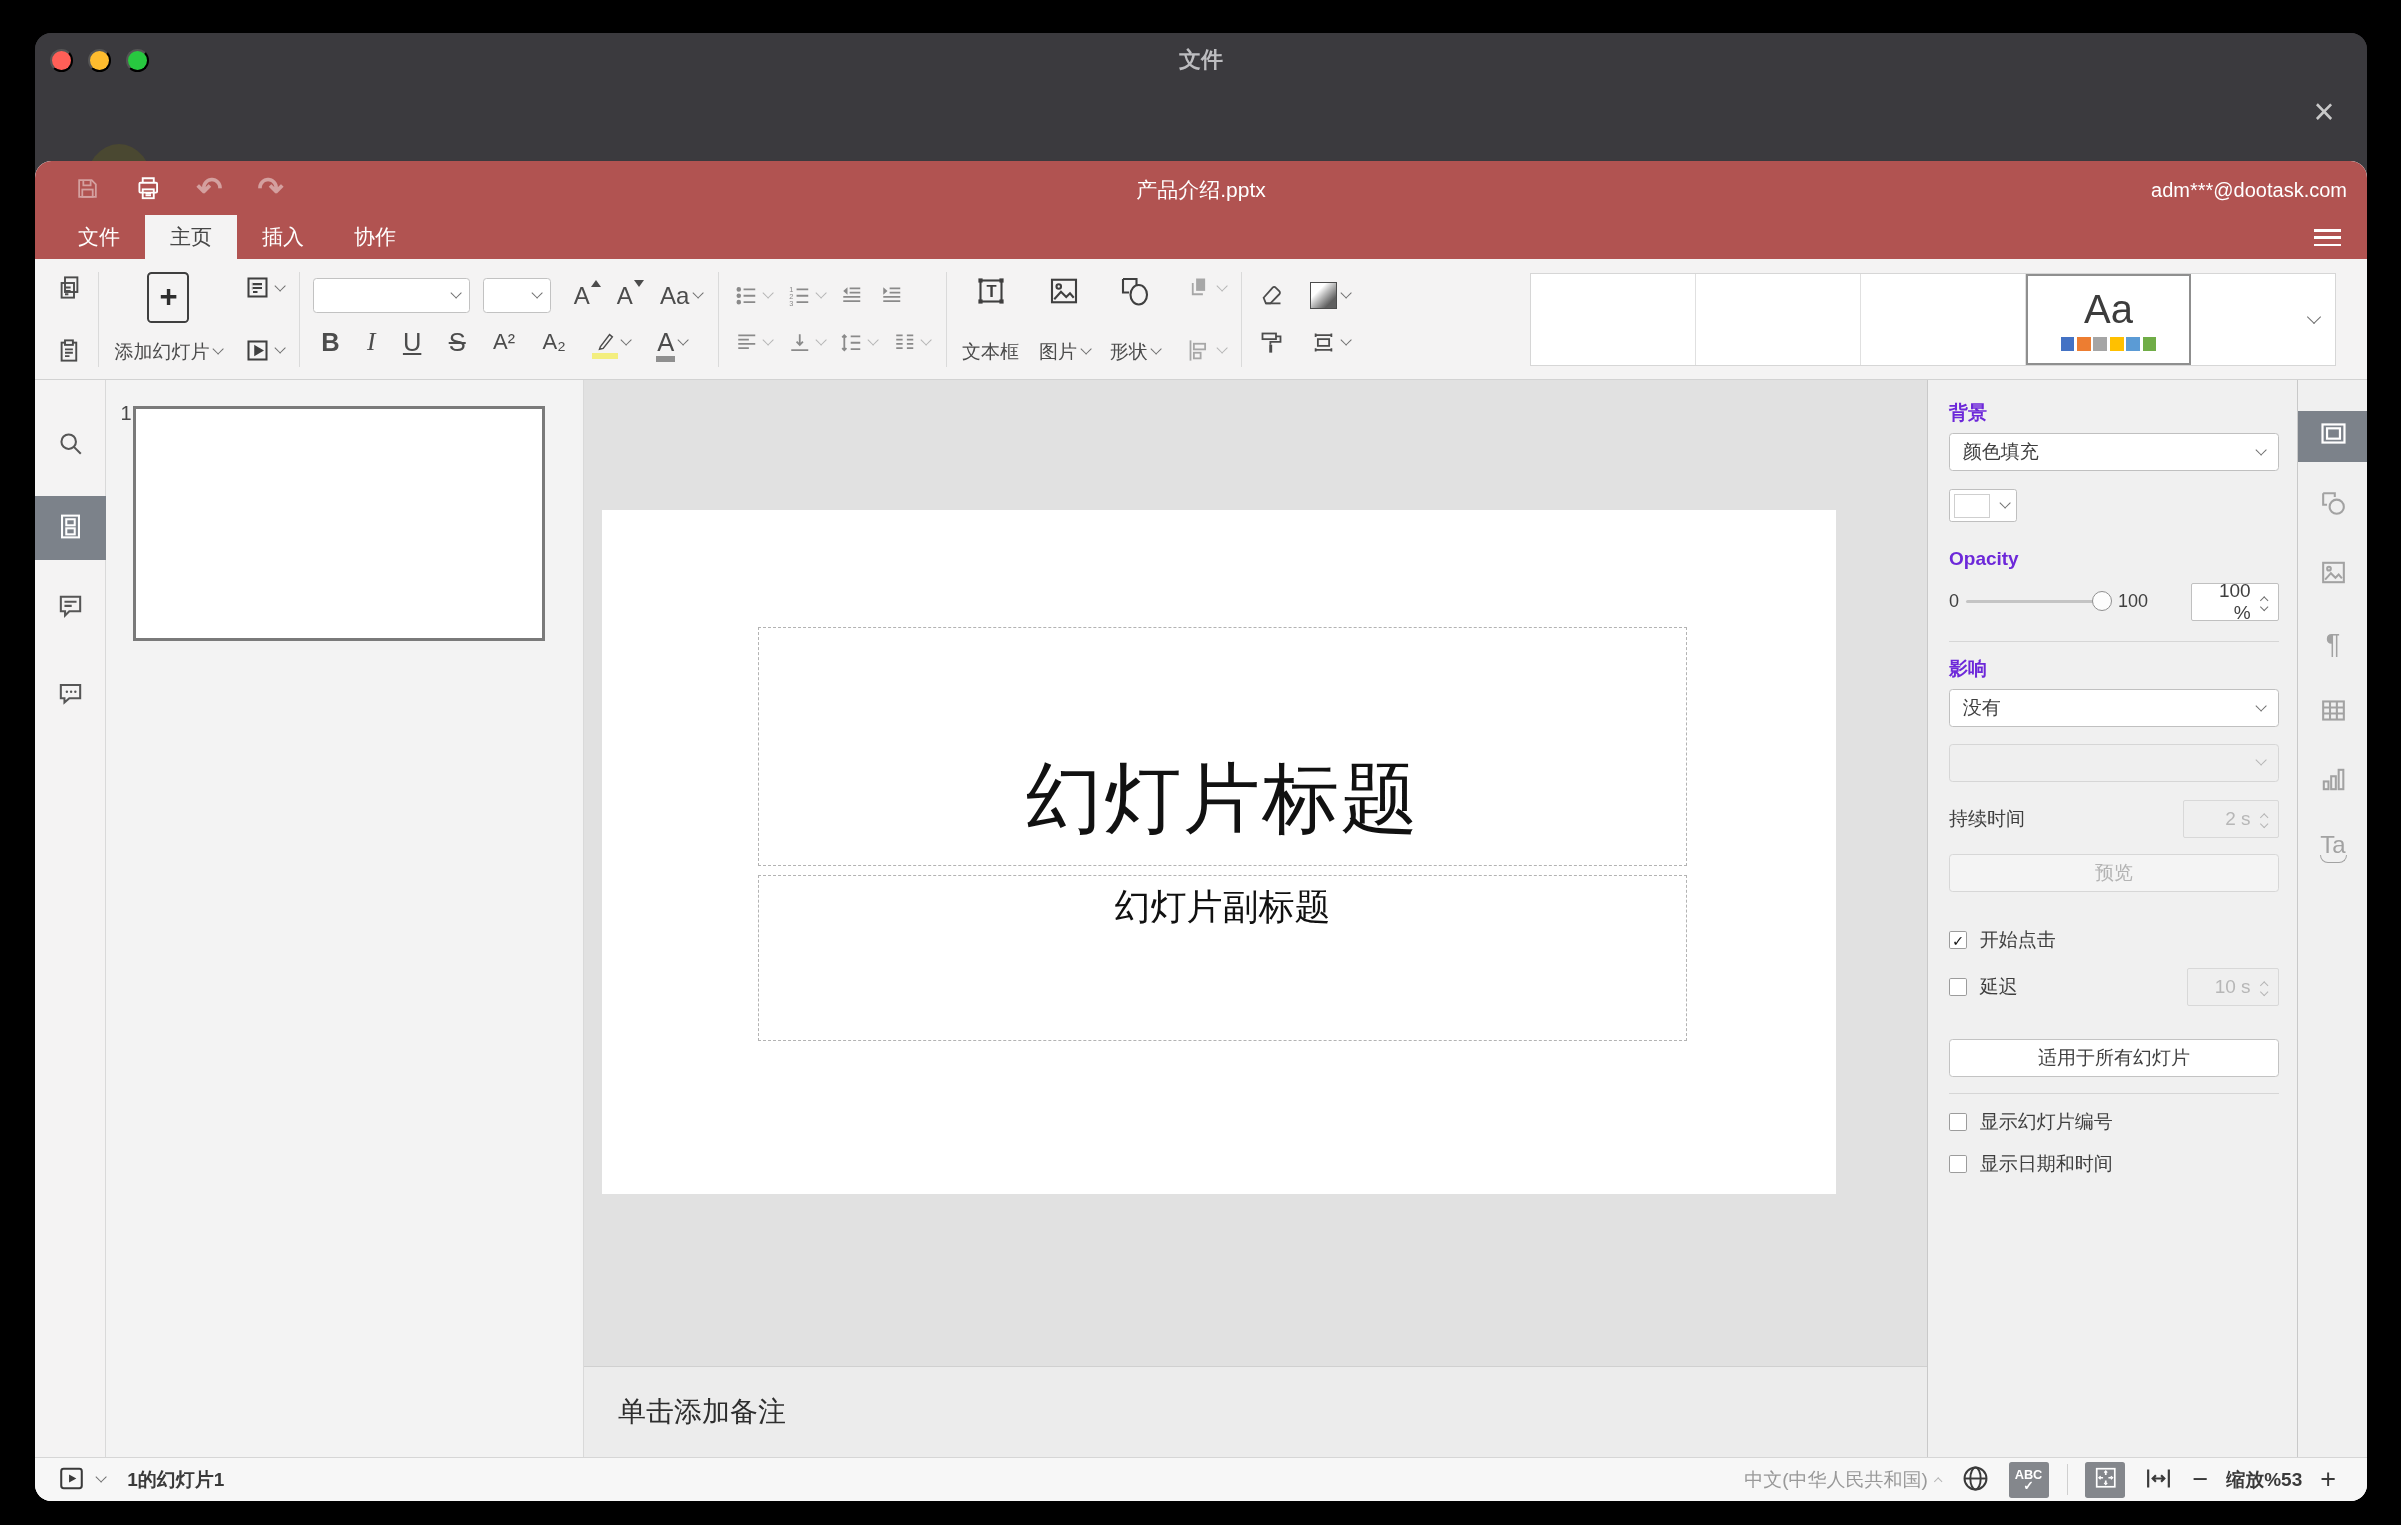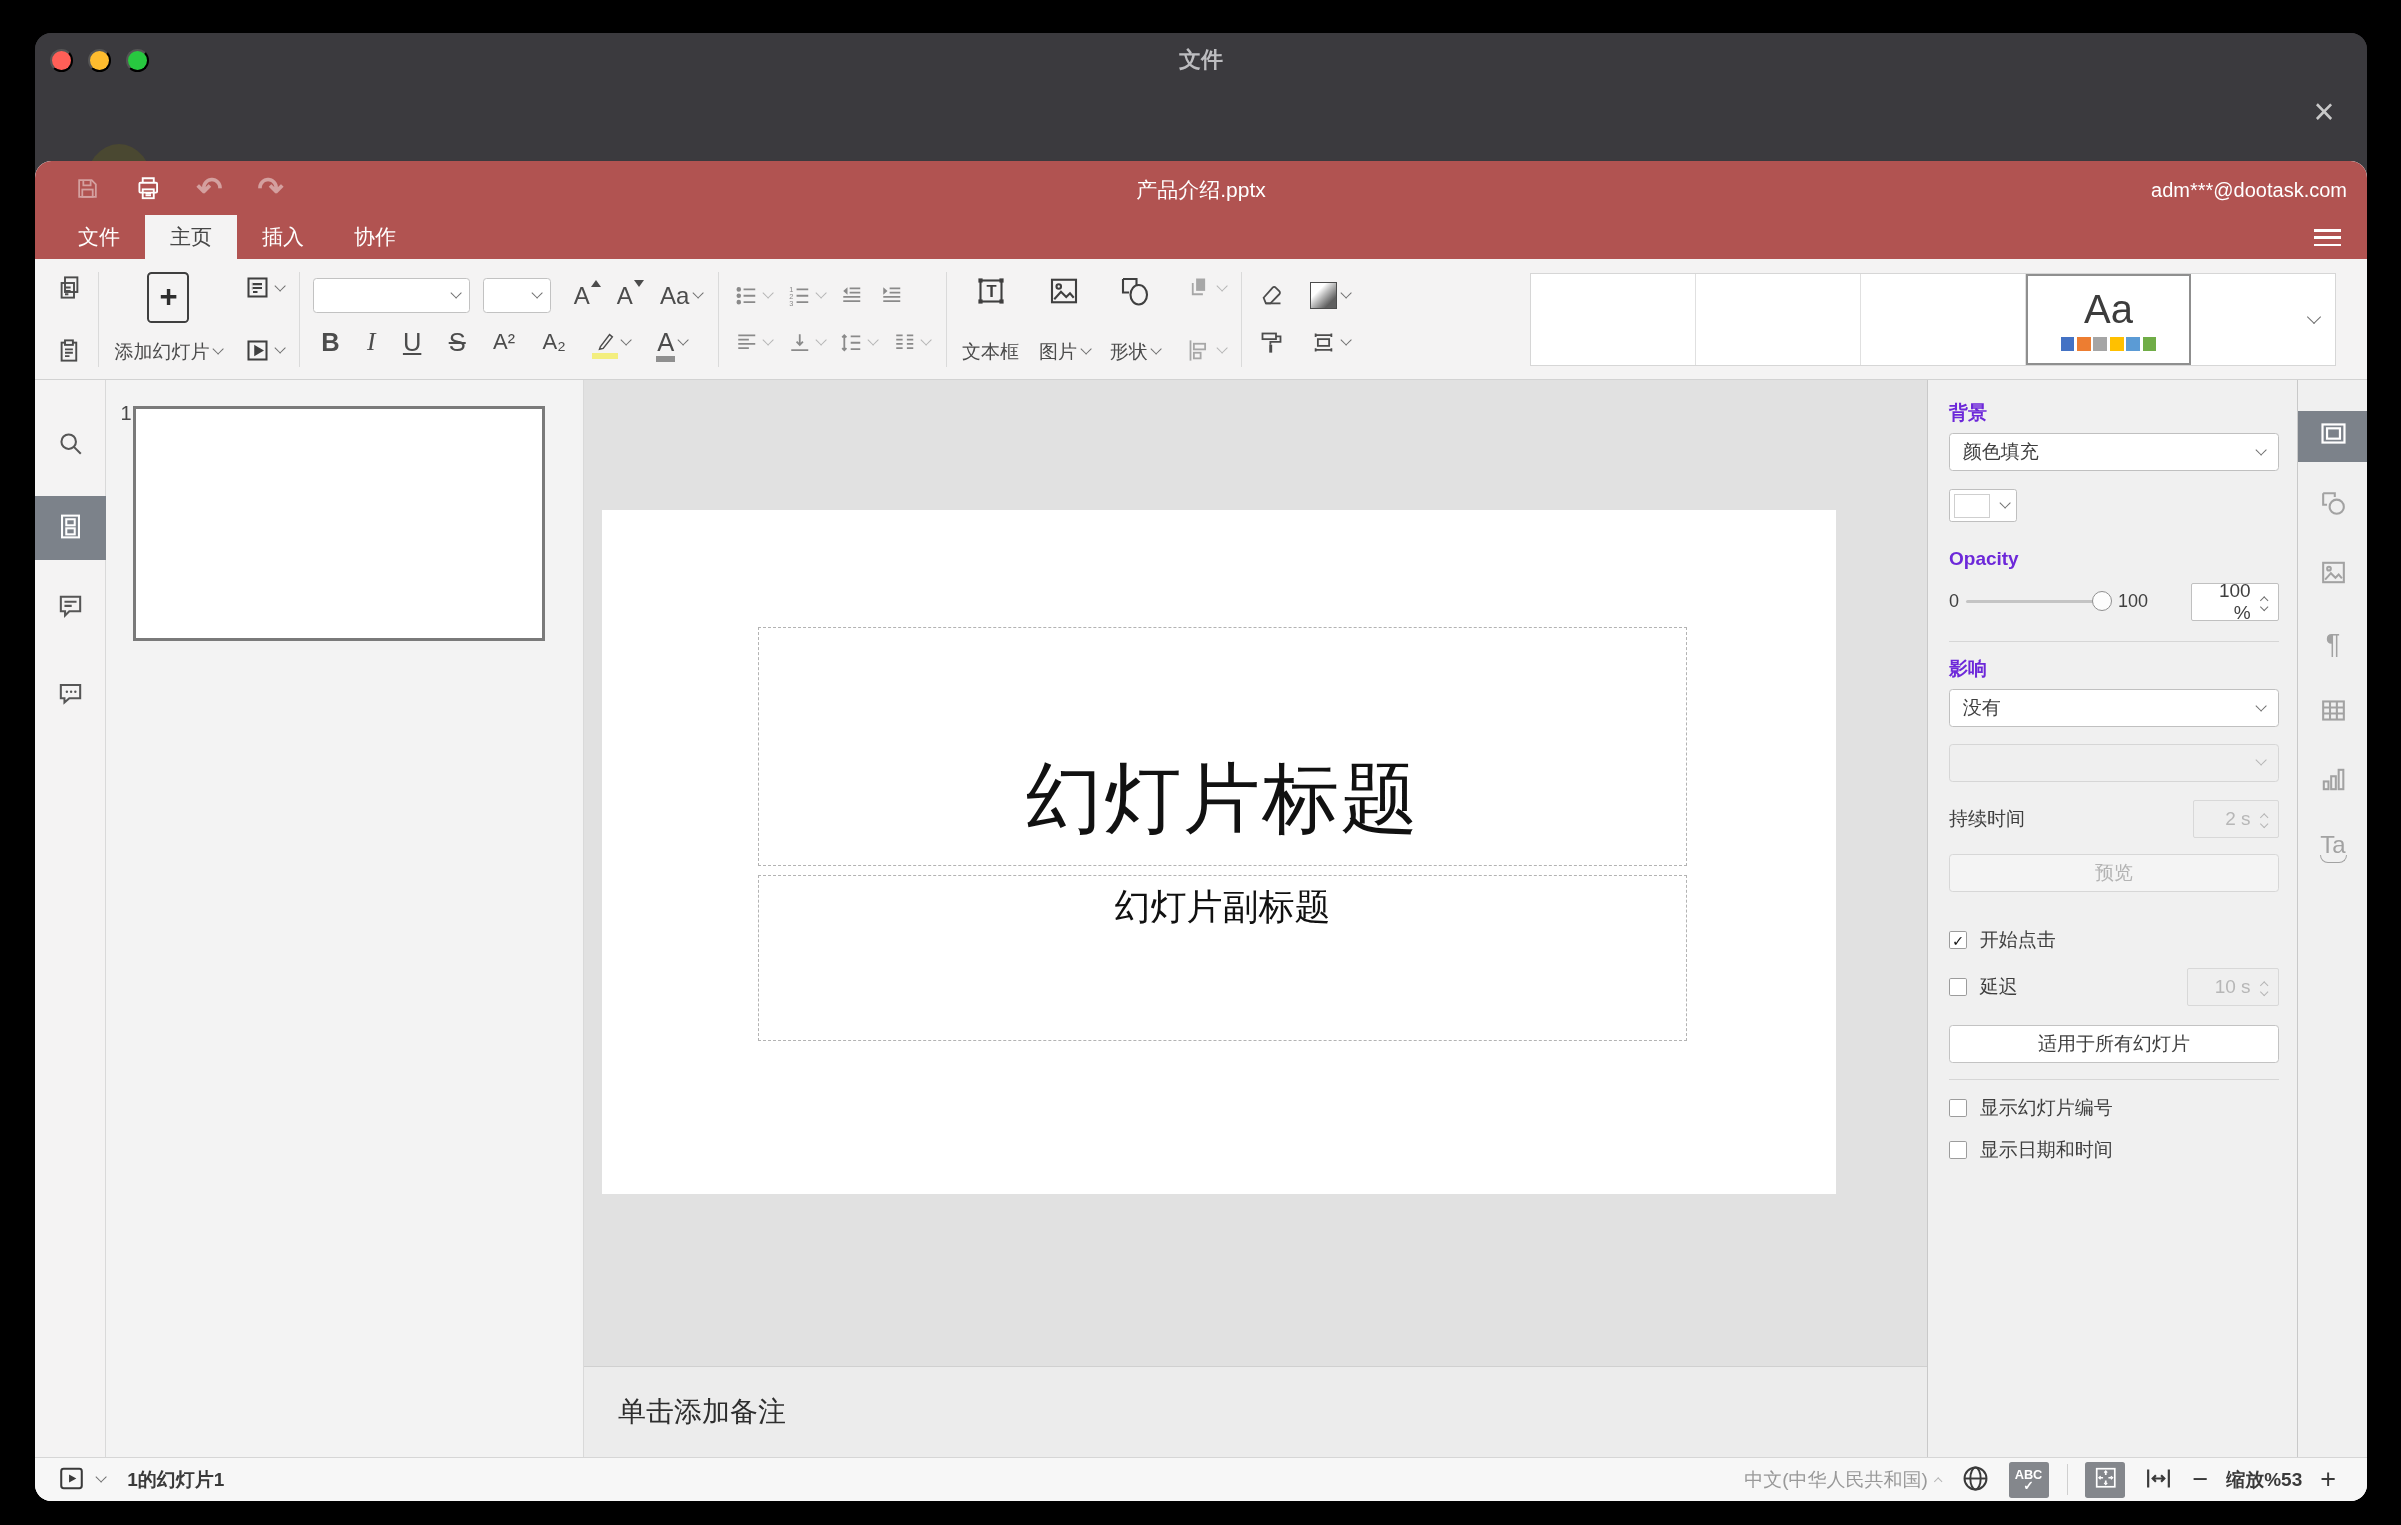--- a/index.html
+++ b/index.html
@@ -142,21 +142,21 @@
   .pdivider { height:0.9px; background:#d6d6d6; }
   .pbtn { height:38px; width:100%; border-radius:3.6px; font-size:19px; cursor:pointer; }
   .pbtn.disabled { background:#f4f4f4; border:0.9px solid #d7d7d7; color:#b3b3b3; }
   .pbtn.normal { background:#fff; border:0.9px solid #c3c3c3; color:#3f3f3f; }
   .cbrow { display:flex; align-items:center; }
   .cb { width:18px; height:18px; background:#fff; border:0.9px solid #9c9c9c; border-radius:1.8px;
     display:flex; align-items:center; justify-content:center; font-size:14.6px; color:#111; cursor:pointer; flex:0 0 auto; }
   .cbrow label { margin-left:12.8px; font-size:19px; color:#3f3f3f; }
   .mt8{margin-top:7.3px;} .mt14{margin-top:12.8px;} .mt16{margin-top:14.6px;} .mt18{margin-top:16.4px;}
   .mt20{margin-top:18px;} .mt22{margin-top:20px;} .mt28{margin-top:25.5px;}
-  .mt36{margin-top:19px;} .mt38{margin-top:35px;}
+  .mt36{margin-top:33px;} .mt38{margin-top:35px;}
 
   .rstrip { width:70px; background:#f0f0f0; border-left:0.9px solid #c9c9c9; flex:0 0 auto;
     display:flex; flex-direction:column; align-items:stretch; }
   .ritem { width:70px; height:38px; display:flex; align-items:center; justify-content:center;
     background:transparent; border:0; color:#a2a2a2; cursor:pointer; font-size:27px; }
   .ritem.active { height:51px; margin-top:31px; background:#7c828a; color:#fff; }
   .ta-icon { font-size:24px; line-height:18px; text-align:center; }
   .ta-icon .arc { display:block; width:27px; height:8.2px; border:1.8px solid currentColor; border-top:0;
     border-radius:0 0 14.6px 14.6px; margin:1.8px auto 0; }
 
@@ -661,21 +661,21 @@
           <div class="pselect mt8">
             <span>没有</span>
             <i class="cv"></i>
           </div>
           <div class="pselect disabled mt18">
             <i class="cv cv-dim"></i>
           </div>
 
           <div class="oprow mt20">
             <span style="font-size:19px;color:#3f3f3f;">持续时间</span>
-            <div class="spin disabled" style="width:86px; margin-left:auto;justify-content:center;">
+            <div class="spin disabled" style="width:96px; margin-left:auto;justify-content:center;">
               <span class="val">2 s</span>
               <span class="ud">
                   <i class="cv cv-up cv-dim"></i>
                   <i class="cv cv-dim"></i>
                 </span>
             </div>
           </div>
 
           <button class="pbtn disabled mt18">预览</button>
 

